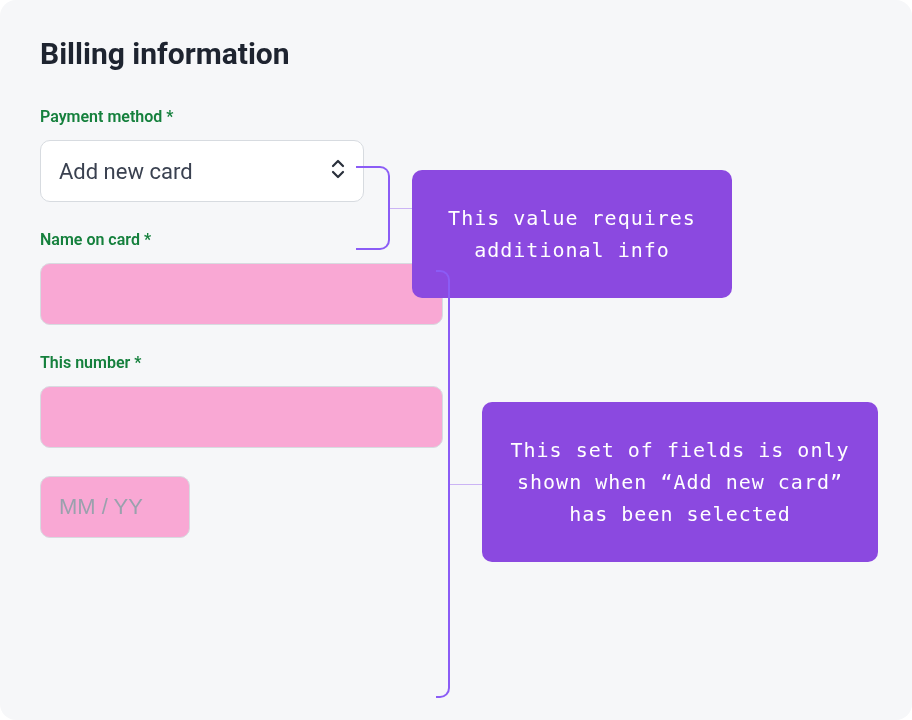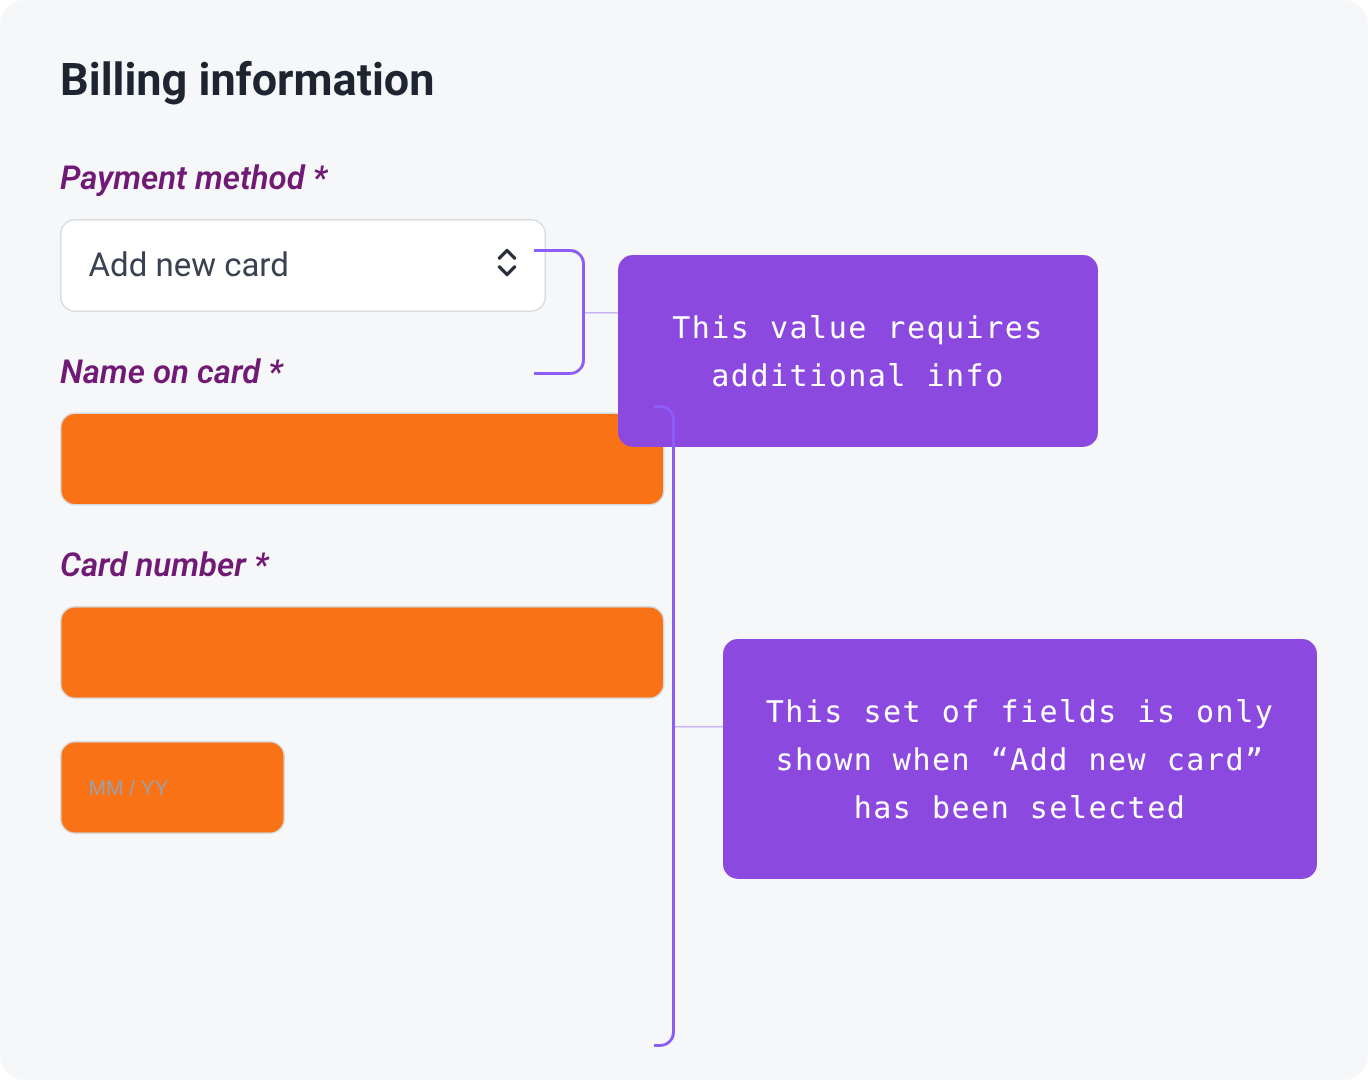--- a/index.html
+++ b/index.html
@@ -25,26 +25,25 @@
     h1 {
       font-size: 30px;
       font-weight: 700;
       color: #1e2430;
       margin-bottom: 36px;
     }
     .form-group {
       margin-bottom: 28px;
     }
     .field-label {
-      font-size: 22px;
+      font-size: 16px;
       font-weight: 600;
-      color: #701a75;
+      color: #15803d;
       display: block;
       margin-bottom: 14px;
-      font-style: italic;
     }
     .select-wrap {
       position: relative;
       width: 324px;
     }
     .select-control {
       width: 100%;
       height: 62px;
       background: #fff;
       border: 1px solid #d7dbe0;
@@ -61,25 +60,25 @@
     .select-chevrons {
       position: absolute;
       right: 18px;
       top: 50%;
       transform: translateY(-50%);
       pointer-events: none;
       color: #2a303c;
     }
     .text-input {
       height: 62px;
-      background: #f97316;
+      background: #f9a8d4;
       border: 1px solid #d7dbe0;
       border-radius: 10px;
       padding: 0 18px;
-      font-size: 14px;
+      font-size: 22px;
       color: #3a4150;
     }
     .text-input::placeholder {
       color: #9aa1ad;
     }
     .w-400 { width: 403px; }
     .row-inline {
       display: flex;
       gap: 34px;
     }
@@ -139,21 +138,21 @@
     .connector-2 {
       position: absolute;
       left: 450px;
       top: 484px;
       width: 32px;
       height: 0;
       border-top: 1px solid #cbb4f5;
     }
     .callout-2 {
       left: 482px;
-      top: 426px;
+      top: 402px;
       width: 396px;
     }
   </style>
 </head>
 <body>
 
 <div class="card">
   <h1>Billing information</h1>
 
   <div class="form-group">
@@ -168,21 +167,21 @@
       </span>
     </div>
   </div>
 
   <div class="form-group">
     <label class="field-label">Name on card *</label>
     <input type="text" class="text-input w-400" value="" style="">
   </div>
 
   <div class="form-group">
-    <label class="field-label">Card number *</label>
+    <label class="field-label">This number *</label>
     <input type="text" class="text-input w-400" value="" style="">
   </div>
 
   <div class="row-inline">
     <div class="col-exp">
       <input type="text" class="text-input" placeholder="MM / YY" style="">
     </div>
   </div>
 
   <div class="bracket-1"></div>

